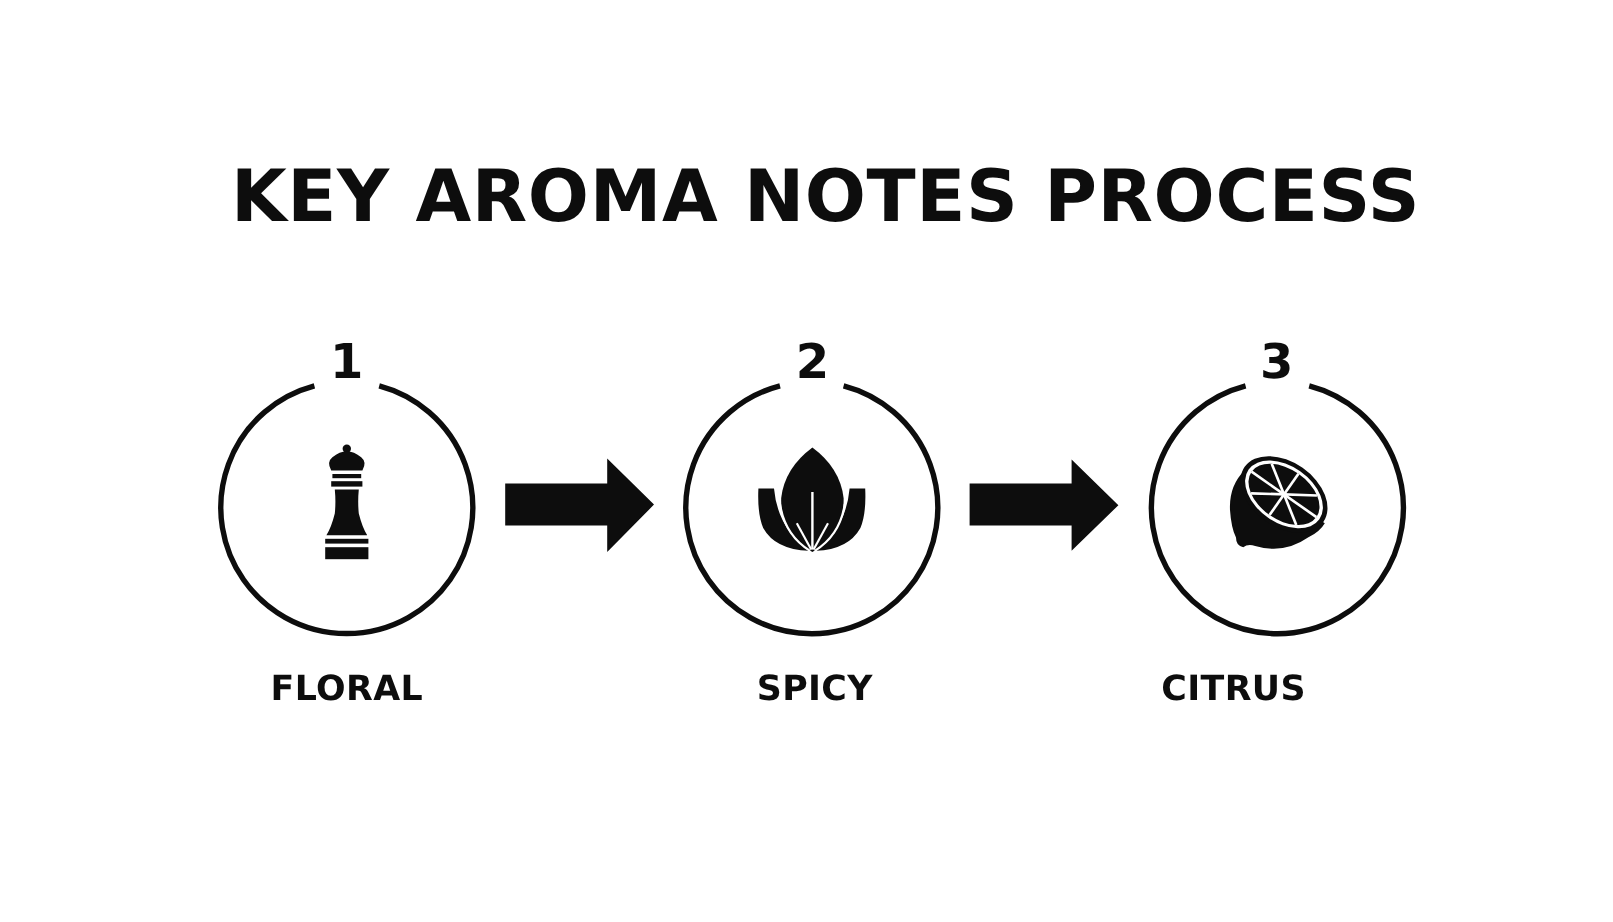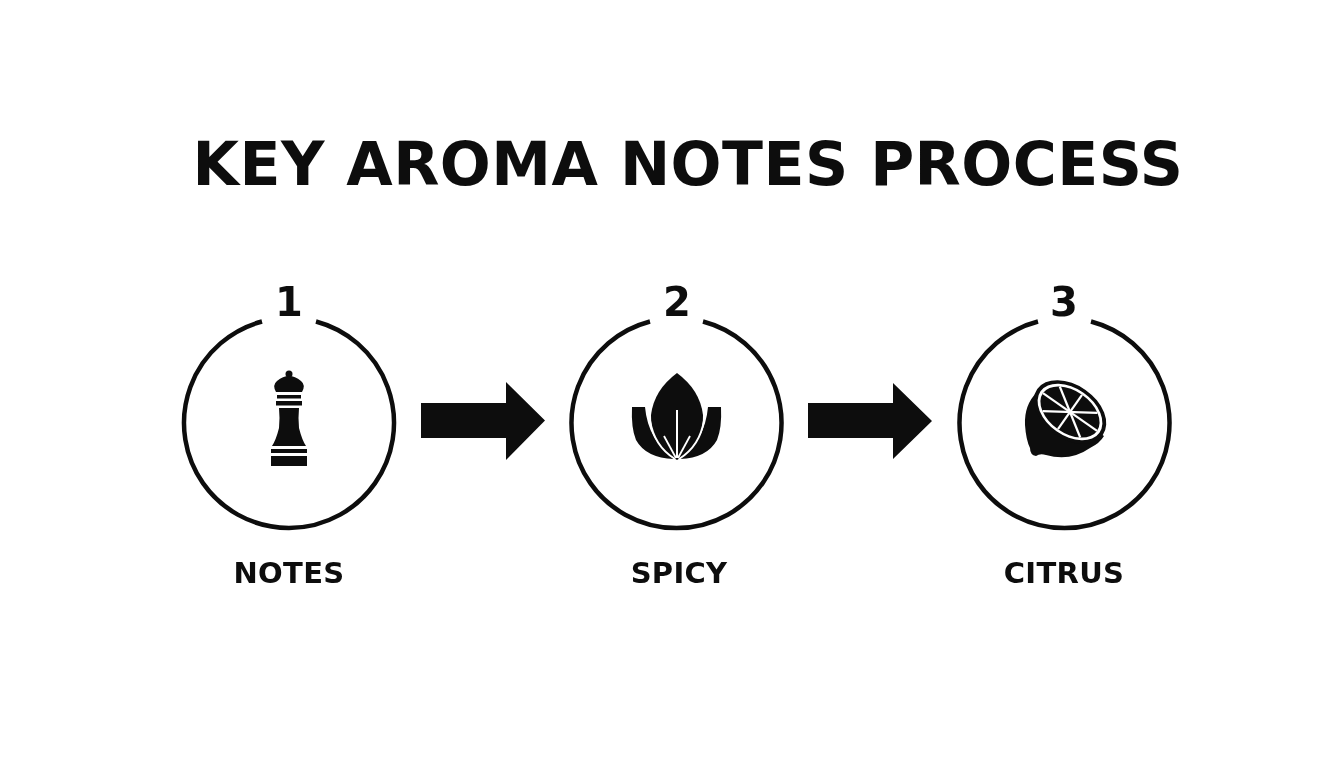--- a/index.html
+++ b/index.html
@@ -81,15 +81,15 @@
       <line x1="1047" y1="427" x2="1093" y2="397"></line>
     </g>
     <ellipse cx="1070" cy="412" rx="3" ry="2" transform="rotate(35 1070 412)" fill="#ffffff"></ellipse>
   </g>
 </svg>
 
 <div class="step-number" style="left:259px;">1</div>
 <div class="step-number" style="left:647px;">2</div>
 <div class="step-number" style="left:1034px;">3</div>
 
-<div class="label" style="left:189px;">NOTES</div>
+<div class="label" style="left:189px;">FLORAL</div>
 <div class="label" style="left:579px;">SPICY</div>
-<div class="label" style="left:964px;">CITRUS</div>
+<div class="label" style="left:928px;">CITRUS</div>
 
 </body></html>

